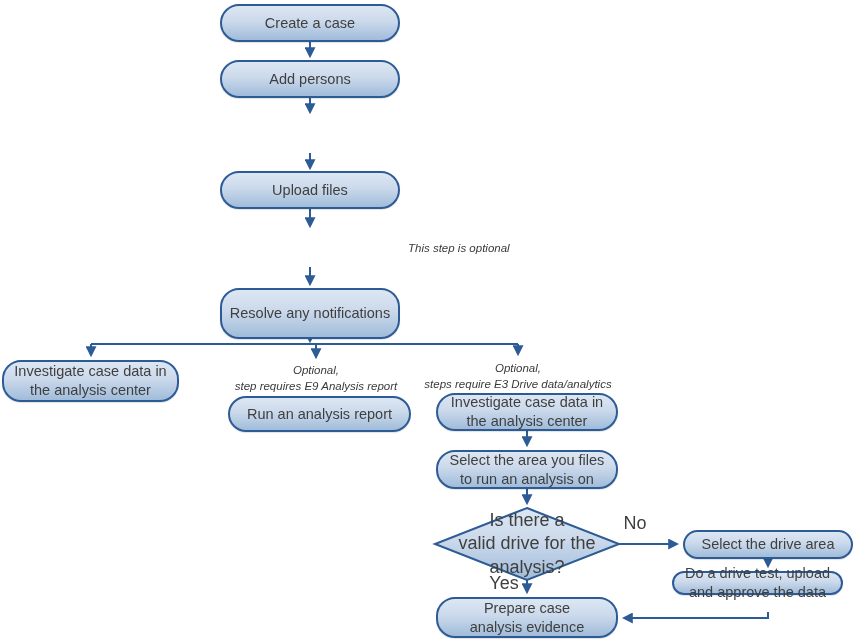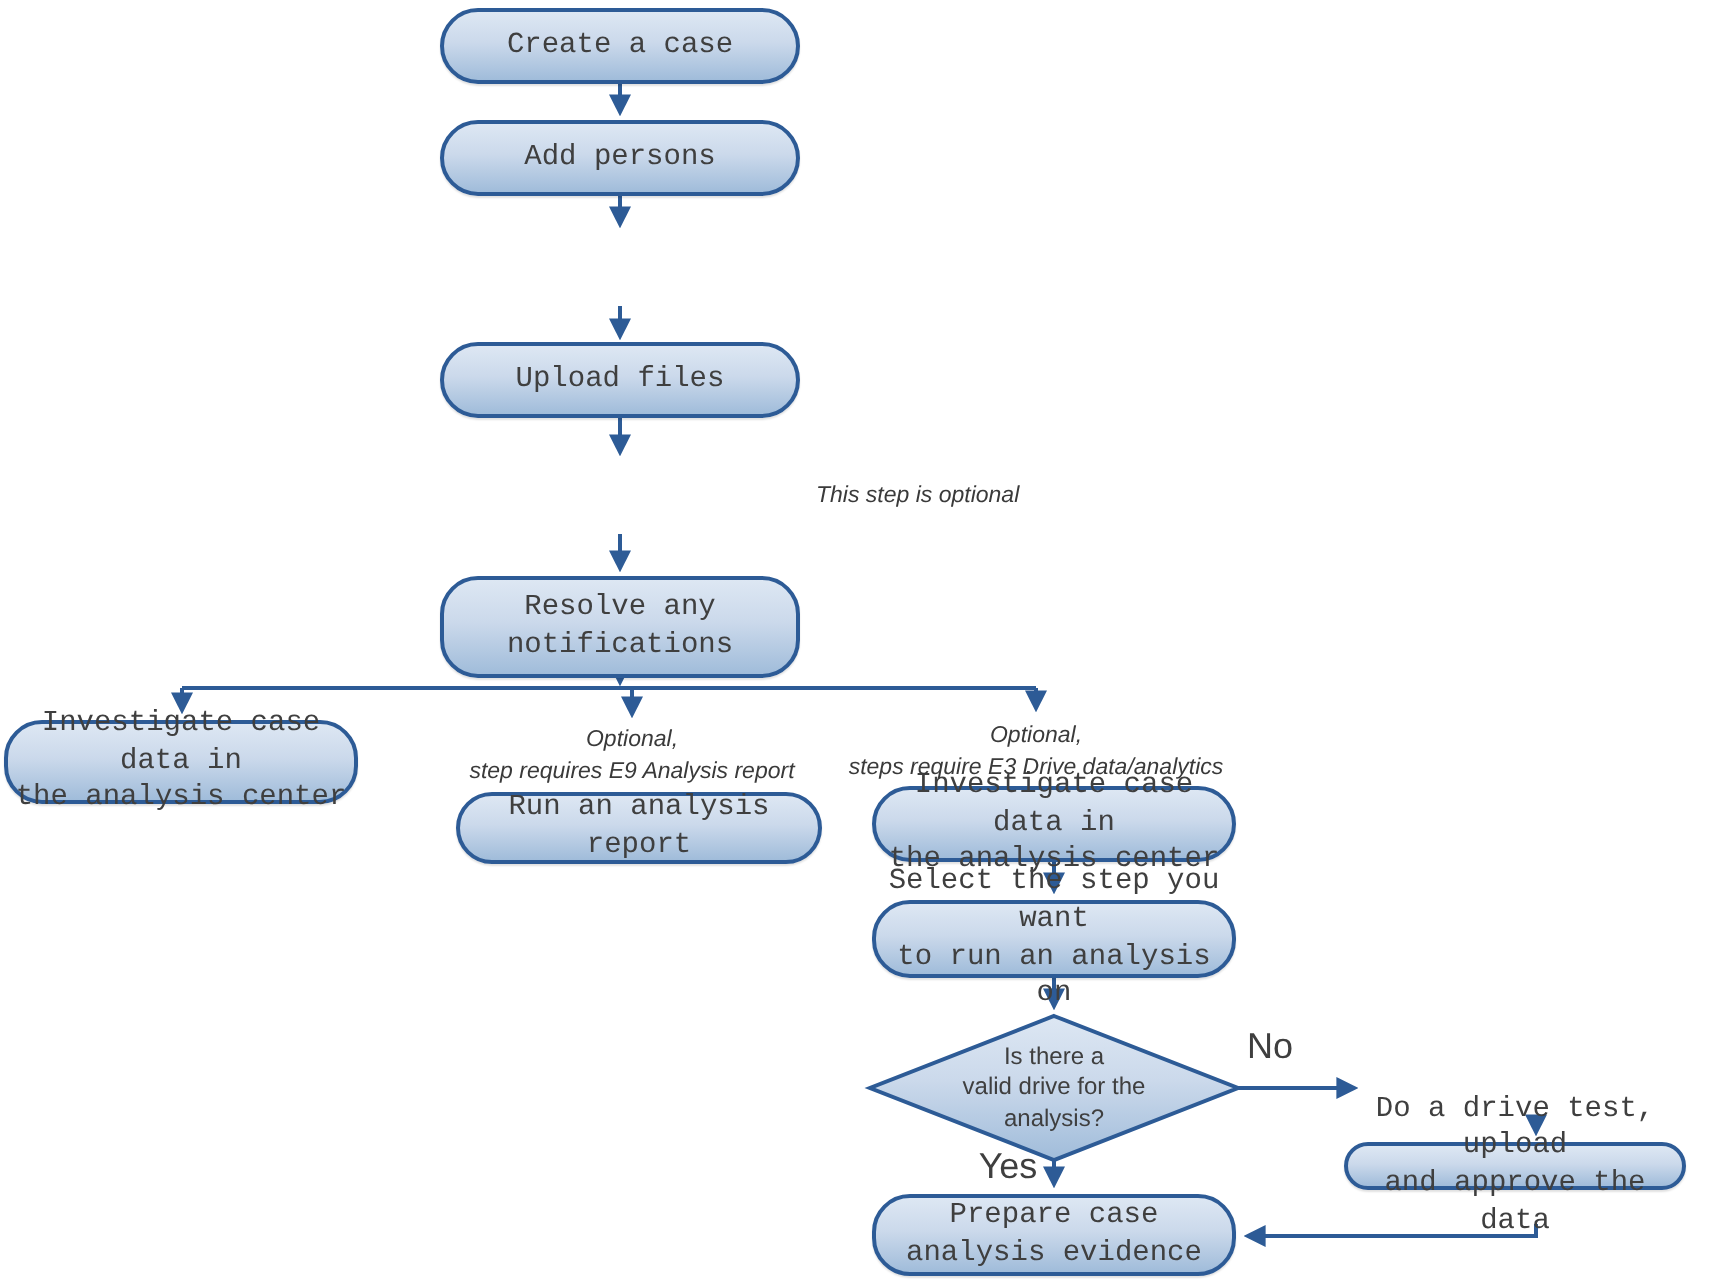--- a/index.html
+++ b/index.html
@@ -31,30 +31,29 @@
     display: flex;
     align-items: center;
     justify-content: center;
     text-align: center;
     color: #3f3f3f;
     font-size: 14.5px;
     line-height: 1.28;
     white-space: pre-line;
     padding: 0 2px;
     box-shadow: 0 1px 1px rgba(0,0,0,0.12);
-    font-family: Liberation Mono, monospace;
   }
   .diamond-label {
     position: absolute;
     display: flex;
     align-items: center;
     justify-content: center;
     text-align: center;
     color: #3f3f3f;
-    font-size: 12px;
+    font-size: 18px;
     line-height: 1.3;
     white-space: pre-line;
   }
   .note {
     position: absolute;
     font-style: italic;
     color: #3a3a3a;
     font-size: 11.5px;
     line-height: 1.4;
     white-space: pre-line;
@@ -113,27 +112,28 @@
   <div class="node" style="left:220px; top:4px;   width:180px; height:38px;">Create a case</div>
   <div class="node" style="left:220px; top:60px;  width:180px; height:38px;">Add persons</div>
   <div class="node" style="left:220px; top:171px; width:180px; height:38px;">Upload files</div>
   <div class="node" style="left:220px; top:288px; width:180px; height:51px;">Resolve any notifications</div>
 
   <div class="node" style="left:2px;   top:360px; width:177px; height:42px;">Investigate case data in
 the analysis center</div>
   <div class="node" style="left:228px; top:396px; width:183px; height:36px;">Run an analysis report</div>
   <div class="node" style="left:436px; top:393px; width:182px; height:38px;">Investigate case data in
 the analysis center</div>
-  <div class="node" style="left:436px; top:450px; width:182px; height:39px;">Select the step you want
+  <div class="node" style="left:436px; top:450px; width:182px; height:39px;">Select the area you files
 to run an analysis on</div>
 
   <div class="diamond-label" style="left:455px; top:513px; width:144px; height:62px;">Is there a
 valid drive for the
 analysis?</div>
 
+  <div class="node" style="left:683px; top:530px; width:170px; height:29px; border-radius:15px;">Select the drive area</div>
   <div class="node" style="left:672px; top:571px; width:171px; height:24px;">Do a drive test, upload
 and approve the data</div>
   <div class="node" style="left:436px; top:597px; width:182px; height:41px;">Prepare case
 analysis evidence</div>
 
   <div class="note" style="left:408px; top:240px; width:200px;">This step is optional</div>
   <div class="note center" style="left:216px; top:362px; width:200px;">Optional,
 step requires E9 Analysis report</div>
   <div class="note center" style="left:418px; top:360px; width:200px;">Optional,
 steps require E3 Drive data/analytics</div>

